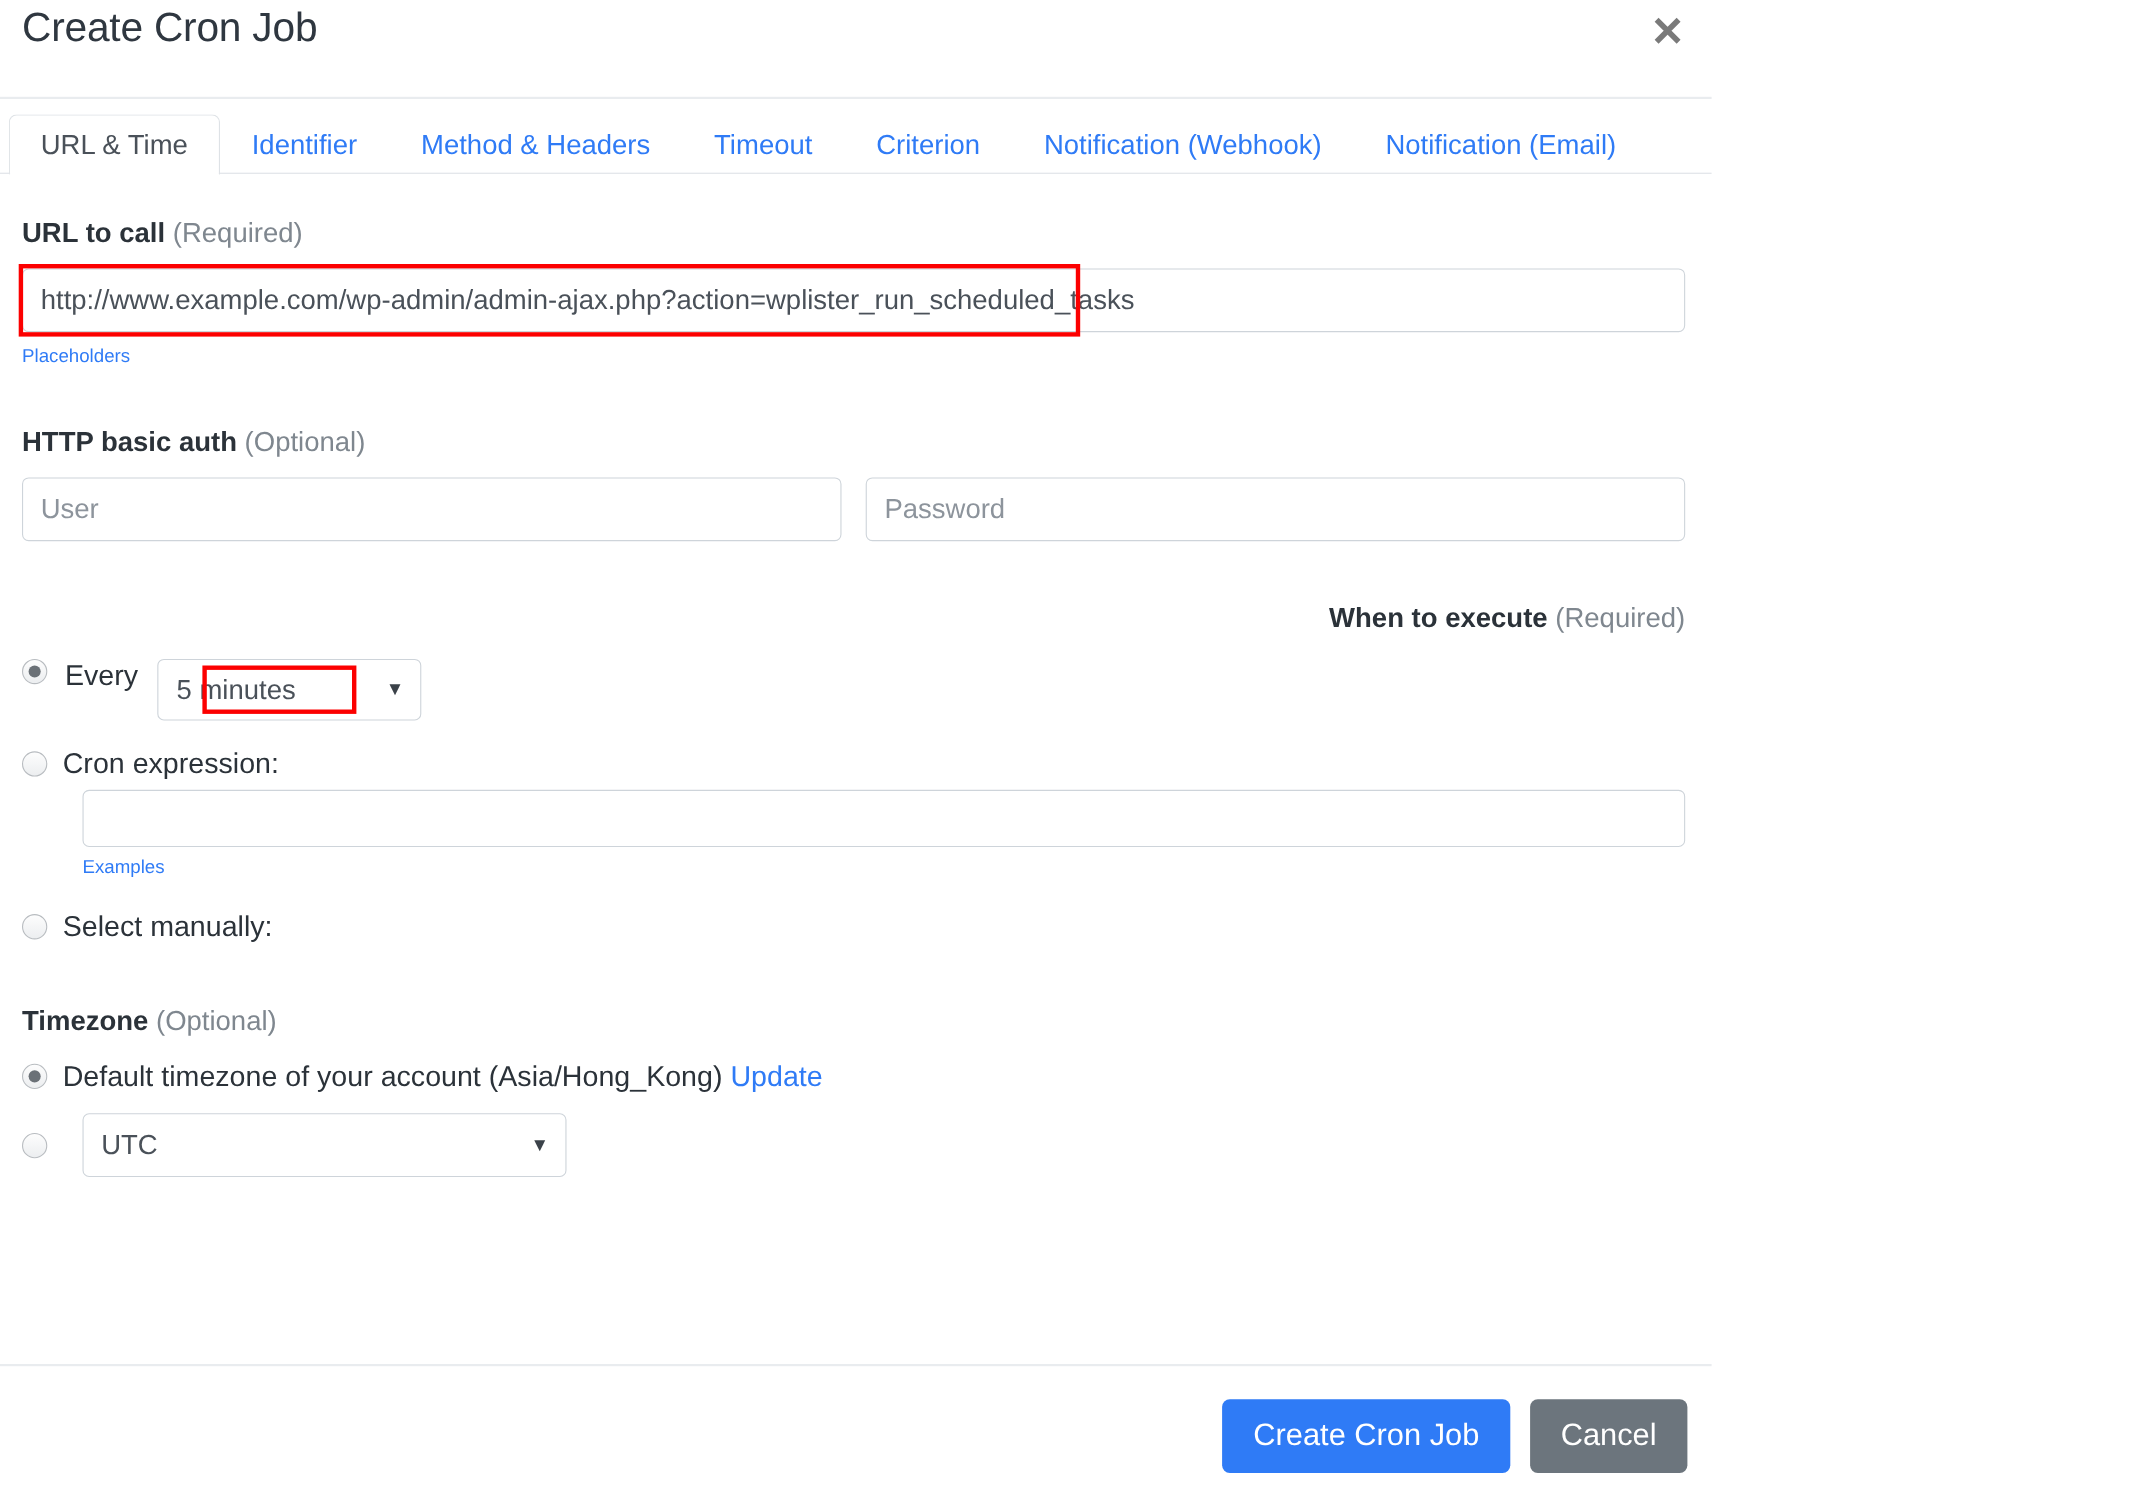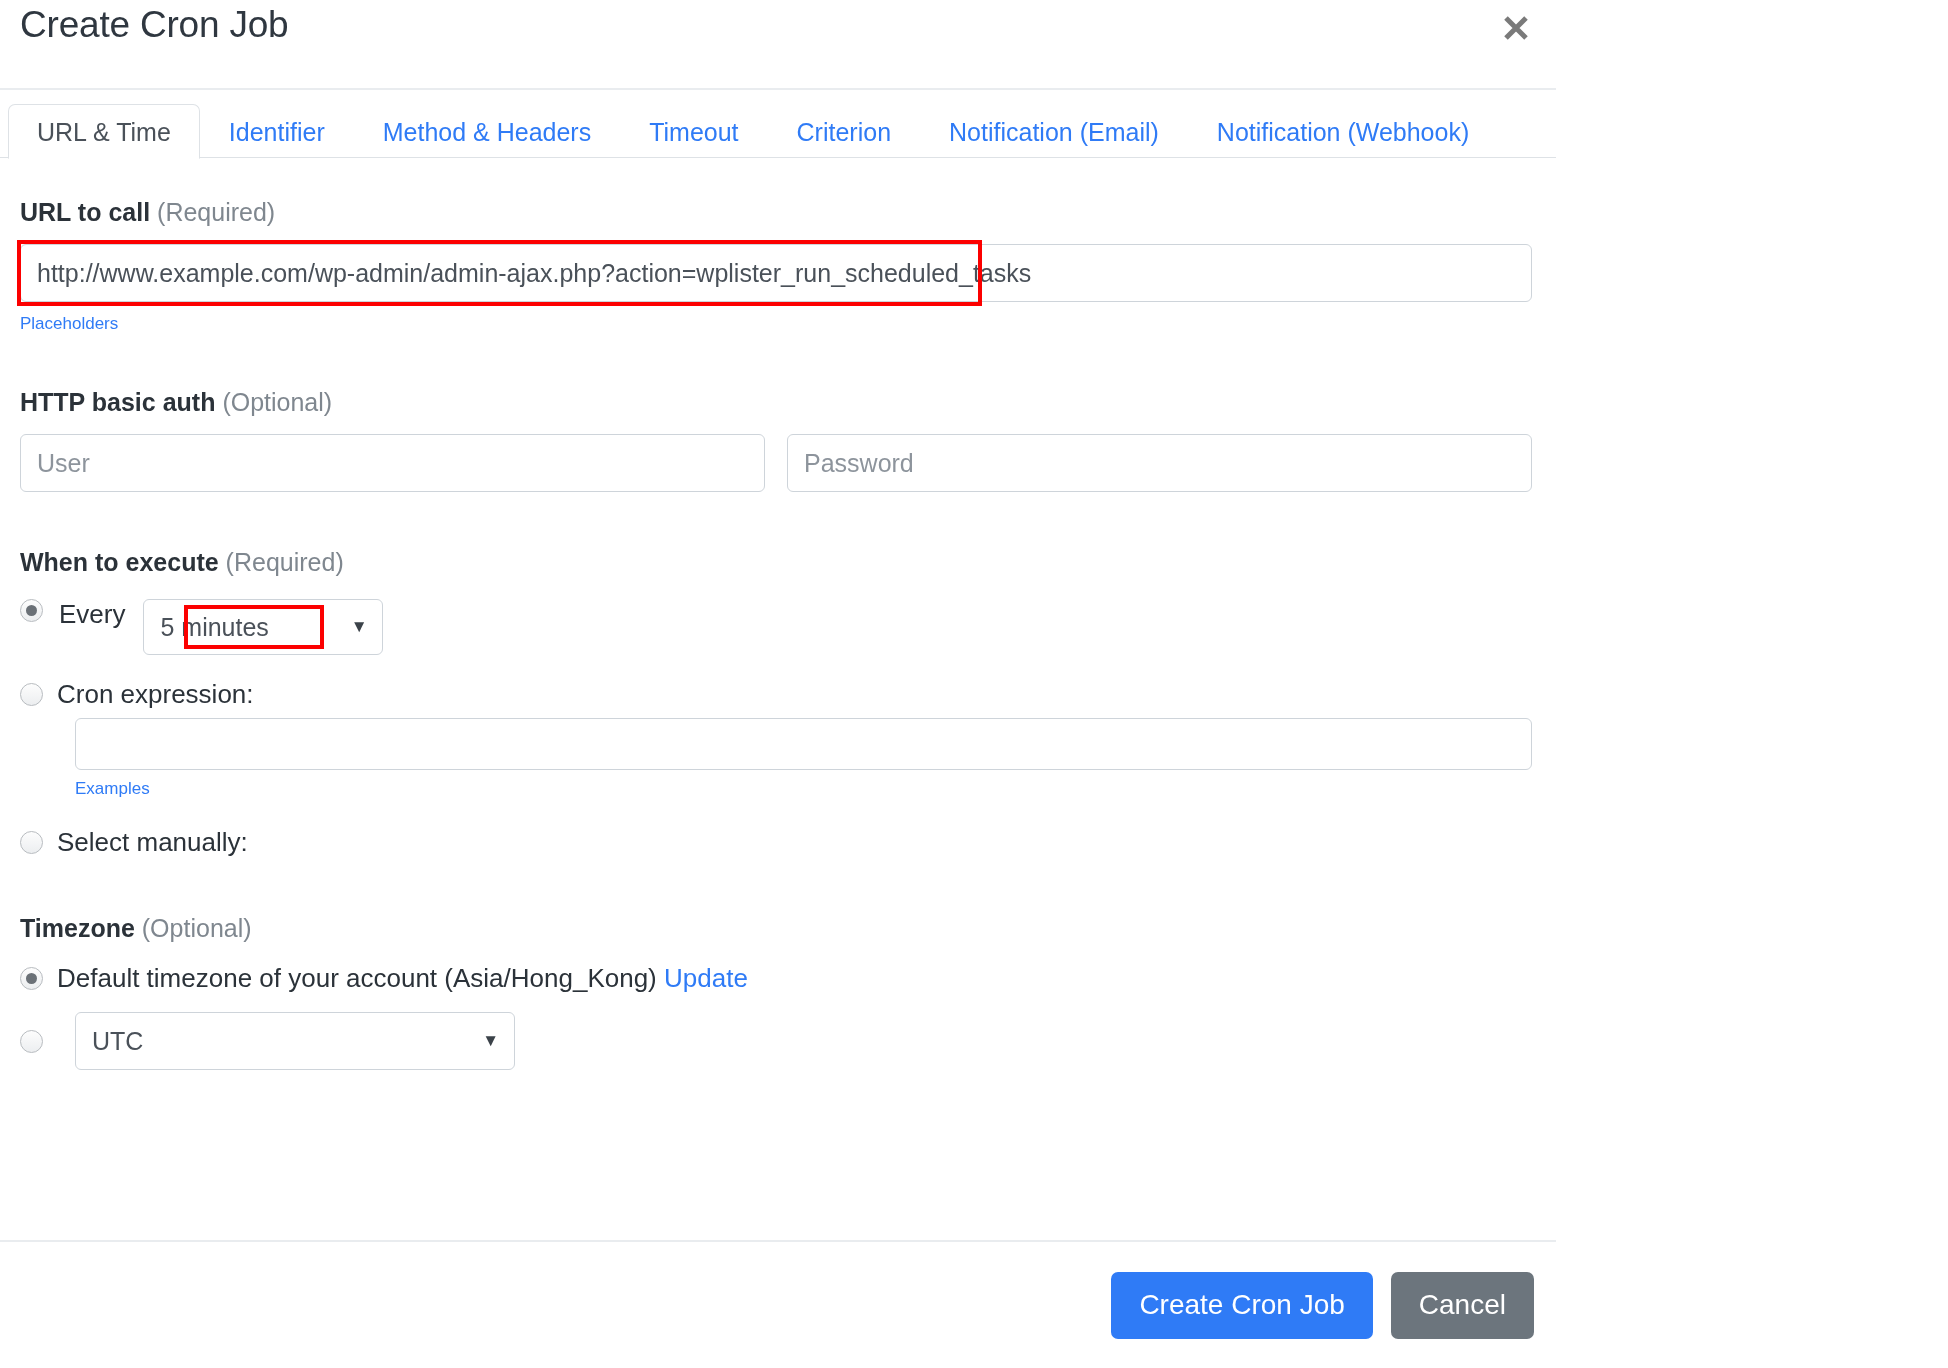--- a/index.html
+++ b/index.html
@@ -278,22 +278,22 @@
   </div>
 
   <div class="tabs-bar">
     <div class="tabs-underline"></div>
     <div class="tabs">
       <div class="tab active">URL &amp; Time</div>
       <div class="tab">Identifier</div>
       <div class="tab">Method &amp; Headers</div>
       <div class="tab">Timeout</div>
       <div class="tab">Criterion</div>
+      <div class="tab">Notification (Webhook)</div>
       <div class="tab">Notification (Email)</div>
-      <div class="tab">Notification (Webhook)</div>
     </div>
   </div>
 
   <div class="modal-body">
 
     <div class="row-section">
       <div class="field-label">
         <b>URL to call</b>
         <span class="muted">(Required)</span>
       </div>
@@ -309,21 +309,21 @@
         <b>HTTP basic auth</b>
         <span class="muted">(Optional)</span>
       </div>
       <div class="auth-row">
         <input class="text-input" type="text" placeholder="User" style="">
         <input class="text-input" type="text" placeholder="Password" style="">
       </div>
     </div>
 
     <div class="row-section" style="margin-top:56px;">
-      <div class="field-label" style="margin-bottom:22px;">
+      <div class="field-label" style="margin-bottom:22px;text-align:right;">
         <b>When to execute</b>
         <span class="muted">(Required)</span>
       </div>
 
       <div class="every-row">
         <span class="radio checked"></span>
         <span class="every-label">Every</span>
         <span class="select-box">
           <select style="width:240px;">
             <option>5 minutes</option>

